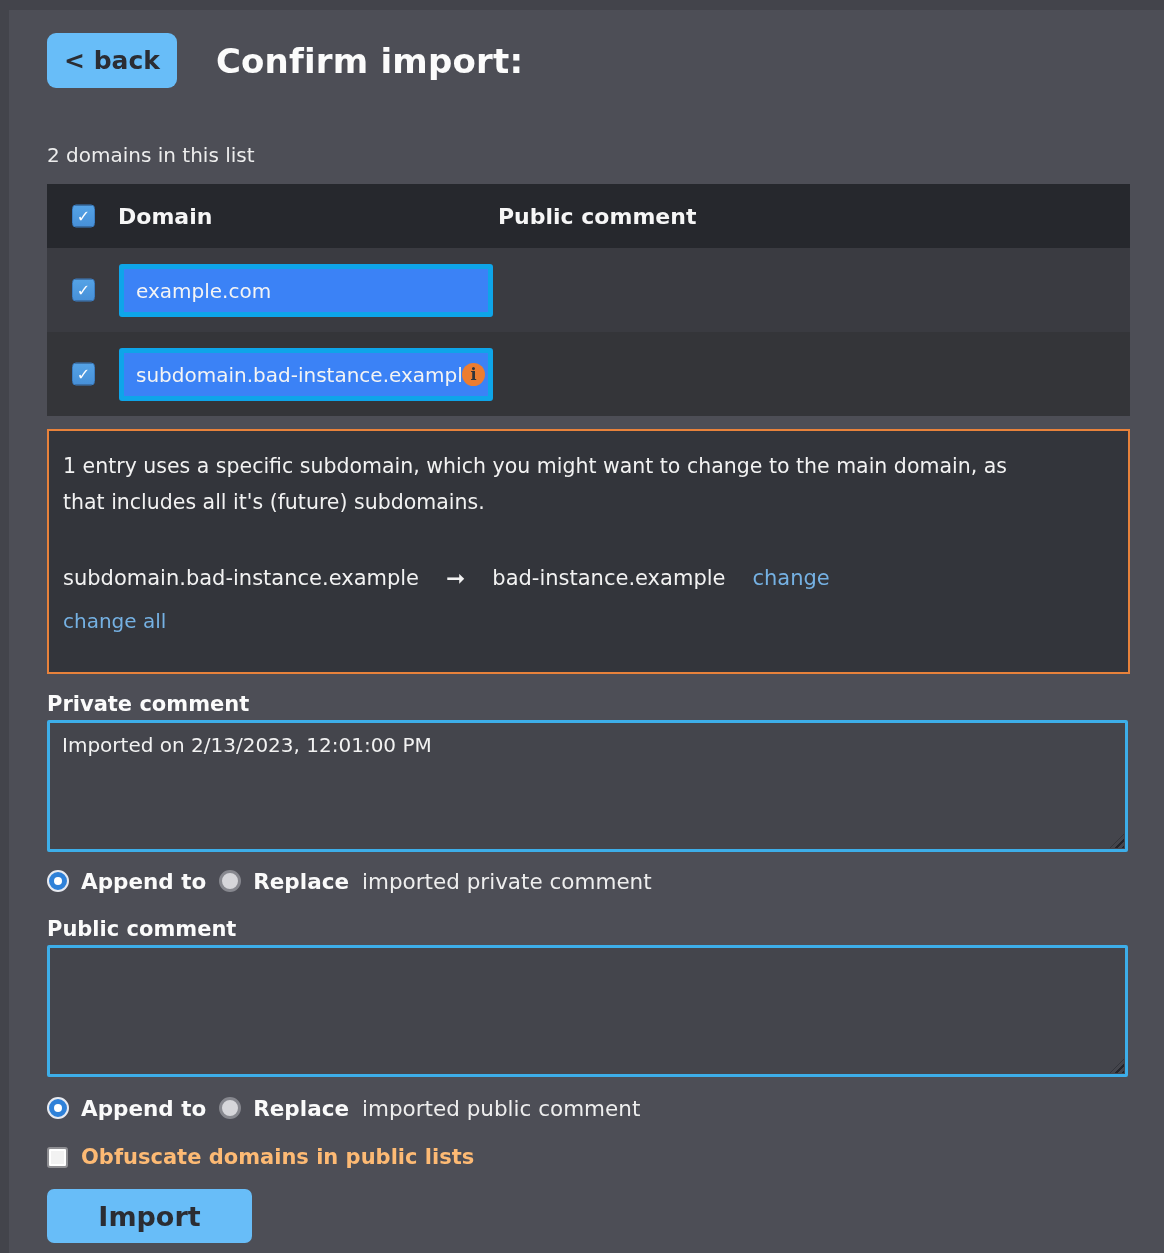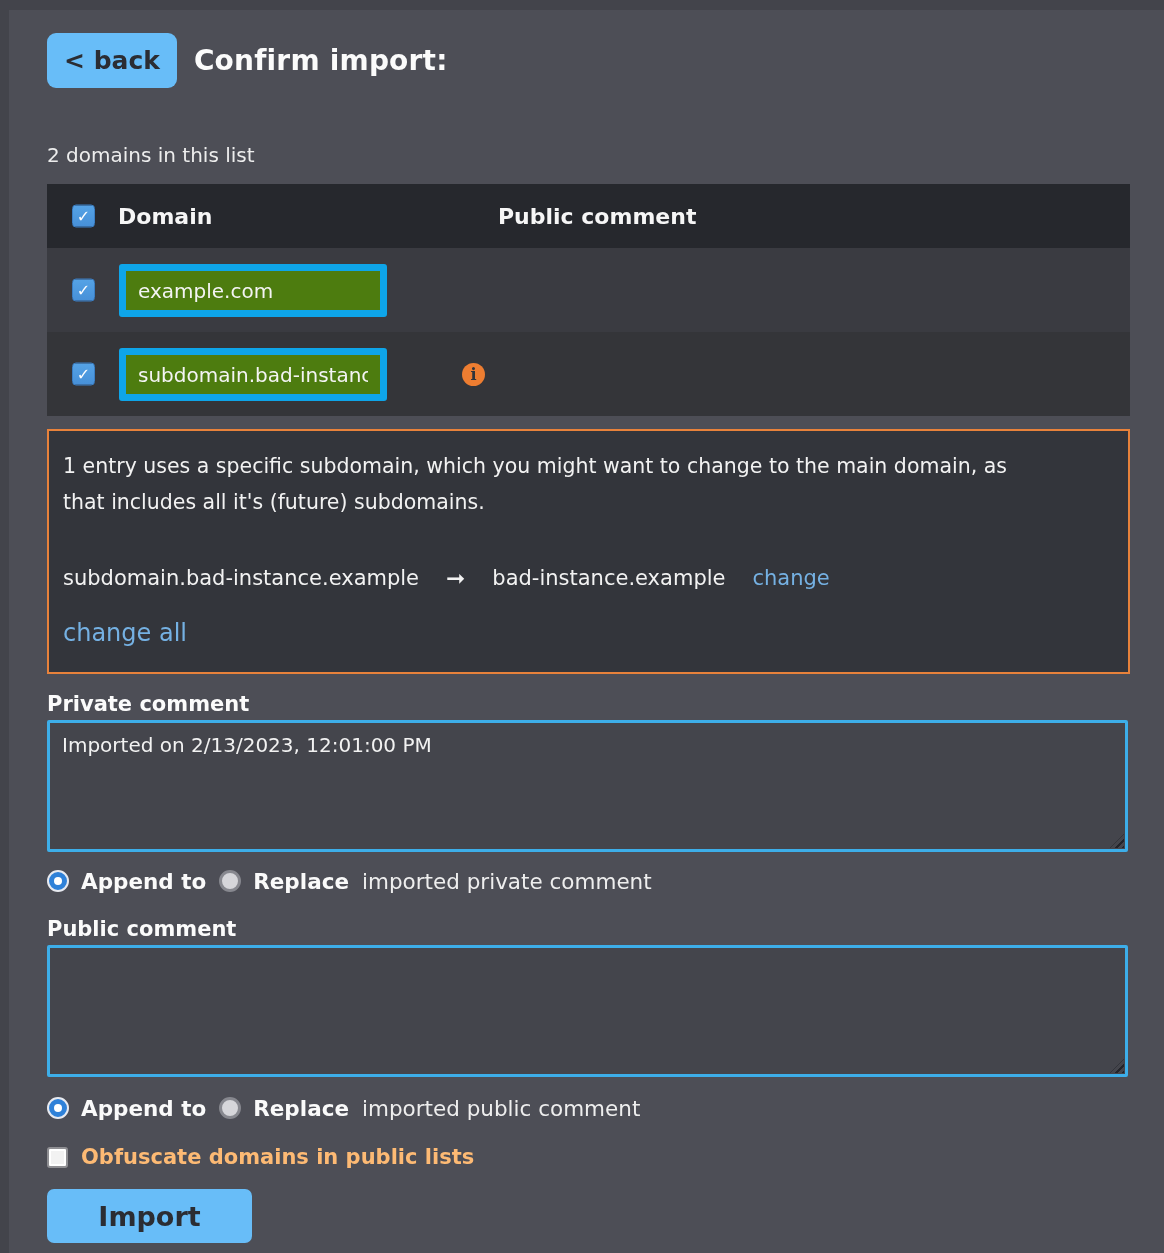--- a/index.html
+++ b/index.html
@@ -13,33 +13,33 @@
   .panel {
     position: absolute;
     left: 9px; top: 10px;
     width: 1155px; height: 1243px;
     background: #4d4e56;
     color: #f4f4f4;
   }
   .content { padding: 0 34px 0 38px; }
 
   
-  .header-row { display: flex; align-items: center; margin: 23px 0 0 0; }
+  .header-row { display: flex; align-items: center; margin: 23px 0 0 0; gap: 22px; }
   .back-btn {
     background: #68bdf8;
     color: #2b2d33;
     border: none;
     border-radius: 9px;
     font-family: inherit;
     font-weight: bold;
     font-size: 25px;
     padding: 13px 17px;
     cursor: pointer;
   }
-  .page-title { font-size: 28px; font-weight: bold; color: #fbfbfb; margin-left: 17px; letter-spacing: 0.2px; }
+  .page-title { font-size: 34px; font-weight: bold; color: #fbfbfb; margin-left: 17px; letter-spacing: 0.2px; }
 
   
   .summary { margin-top: 55px; font-size: 20px; color: #ededed; }
 
   
   .dtable { margin-top: 17px; width: 1083px; }
   .thead { position: relative; height: 64px; background: #26282d; }
   .thead .hlabel { font-size: 22px; font-weight: bold; color: #f6f6f6; position: absolute; top: 50%; transform: translateY(-50%); }
   .h-domain { left: 71px; }
   .h-comment { left: 451px; }
@@ -53,23 +53,23 @@
     border-radius: 4px;
     background: linear-gradient(#55a3e6, #4790d8);
     border: 1px solid #3a7ec4;
     display: flex; align-items: center; justify-content: center;
     cursor: pointer;
   }
   .cbx .check { color: #ffffff; font-size: 16px; font-weight: bold; line-height: 1; }
 
   .domain-input {
     position: absolute; left: 72px; top: 16px;
-    width: 268px; height: 53px;
-    background: #4d7c0f;
-    border: 7px solid #0ea5e9;
+    width: 374px; height: 53px;
+    background: #3b82f6;
+    border: 5px solid #0ea5e9;
     border-radius: 3px;
     color: #f4f4f4;
     font-family: inherit;
     font-size: 20px;
     padding: 0 12px;
     outline: none;
   }
   .info-icon {
     position: absolute; left: 415px; top: 31px;
     width: 23px; height: 23px;
@@ -89,21 +89,21 @@
     width: 1083px; height: 245px;
     border: 2px solid #e8823b;
     background: #33353b;
     padding: 17px 14px 0 14px;
   }
   .warning .wline { font-size: 20.5px; color: #f2f2f2; line-height: 36px; }
   .mapping { margin-top: 45px; font-size: 21px; color: #f2f2f2; display: flex; align-items: center; }
   .mapping .arrow { margin: 0 27px; font-weight: bold; font-size: 23px; }
   .link { color: #75b1e3; cursor: pointer; text-decoration: none; }
   .mapping .link { margin-left: 27px; }
-  .change-all { margin-top: 28px; font-size: 24px; display: inline-block; }
+  .change-all { margin-top: 18px; font-size: 20px; display: inline-block; }
 
   
   .section-label { margin-top: 18px; font-size: 21px; font-weight: bold; color: #fbfbfb; }
   .ta-wrap { position: relative; margin-top: 4px; width: 1081px; }
   textarea.comment {
     display: block;
     width: 1081px; height: 132px;
     background: #44454c;
     border: 3px solid #3daee9;
     border-radius: 2px;

